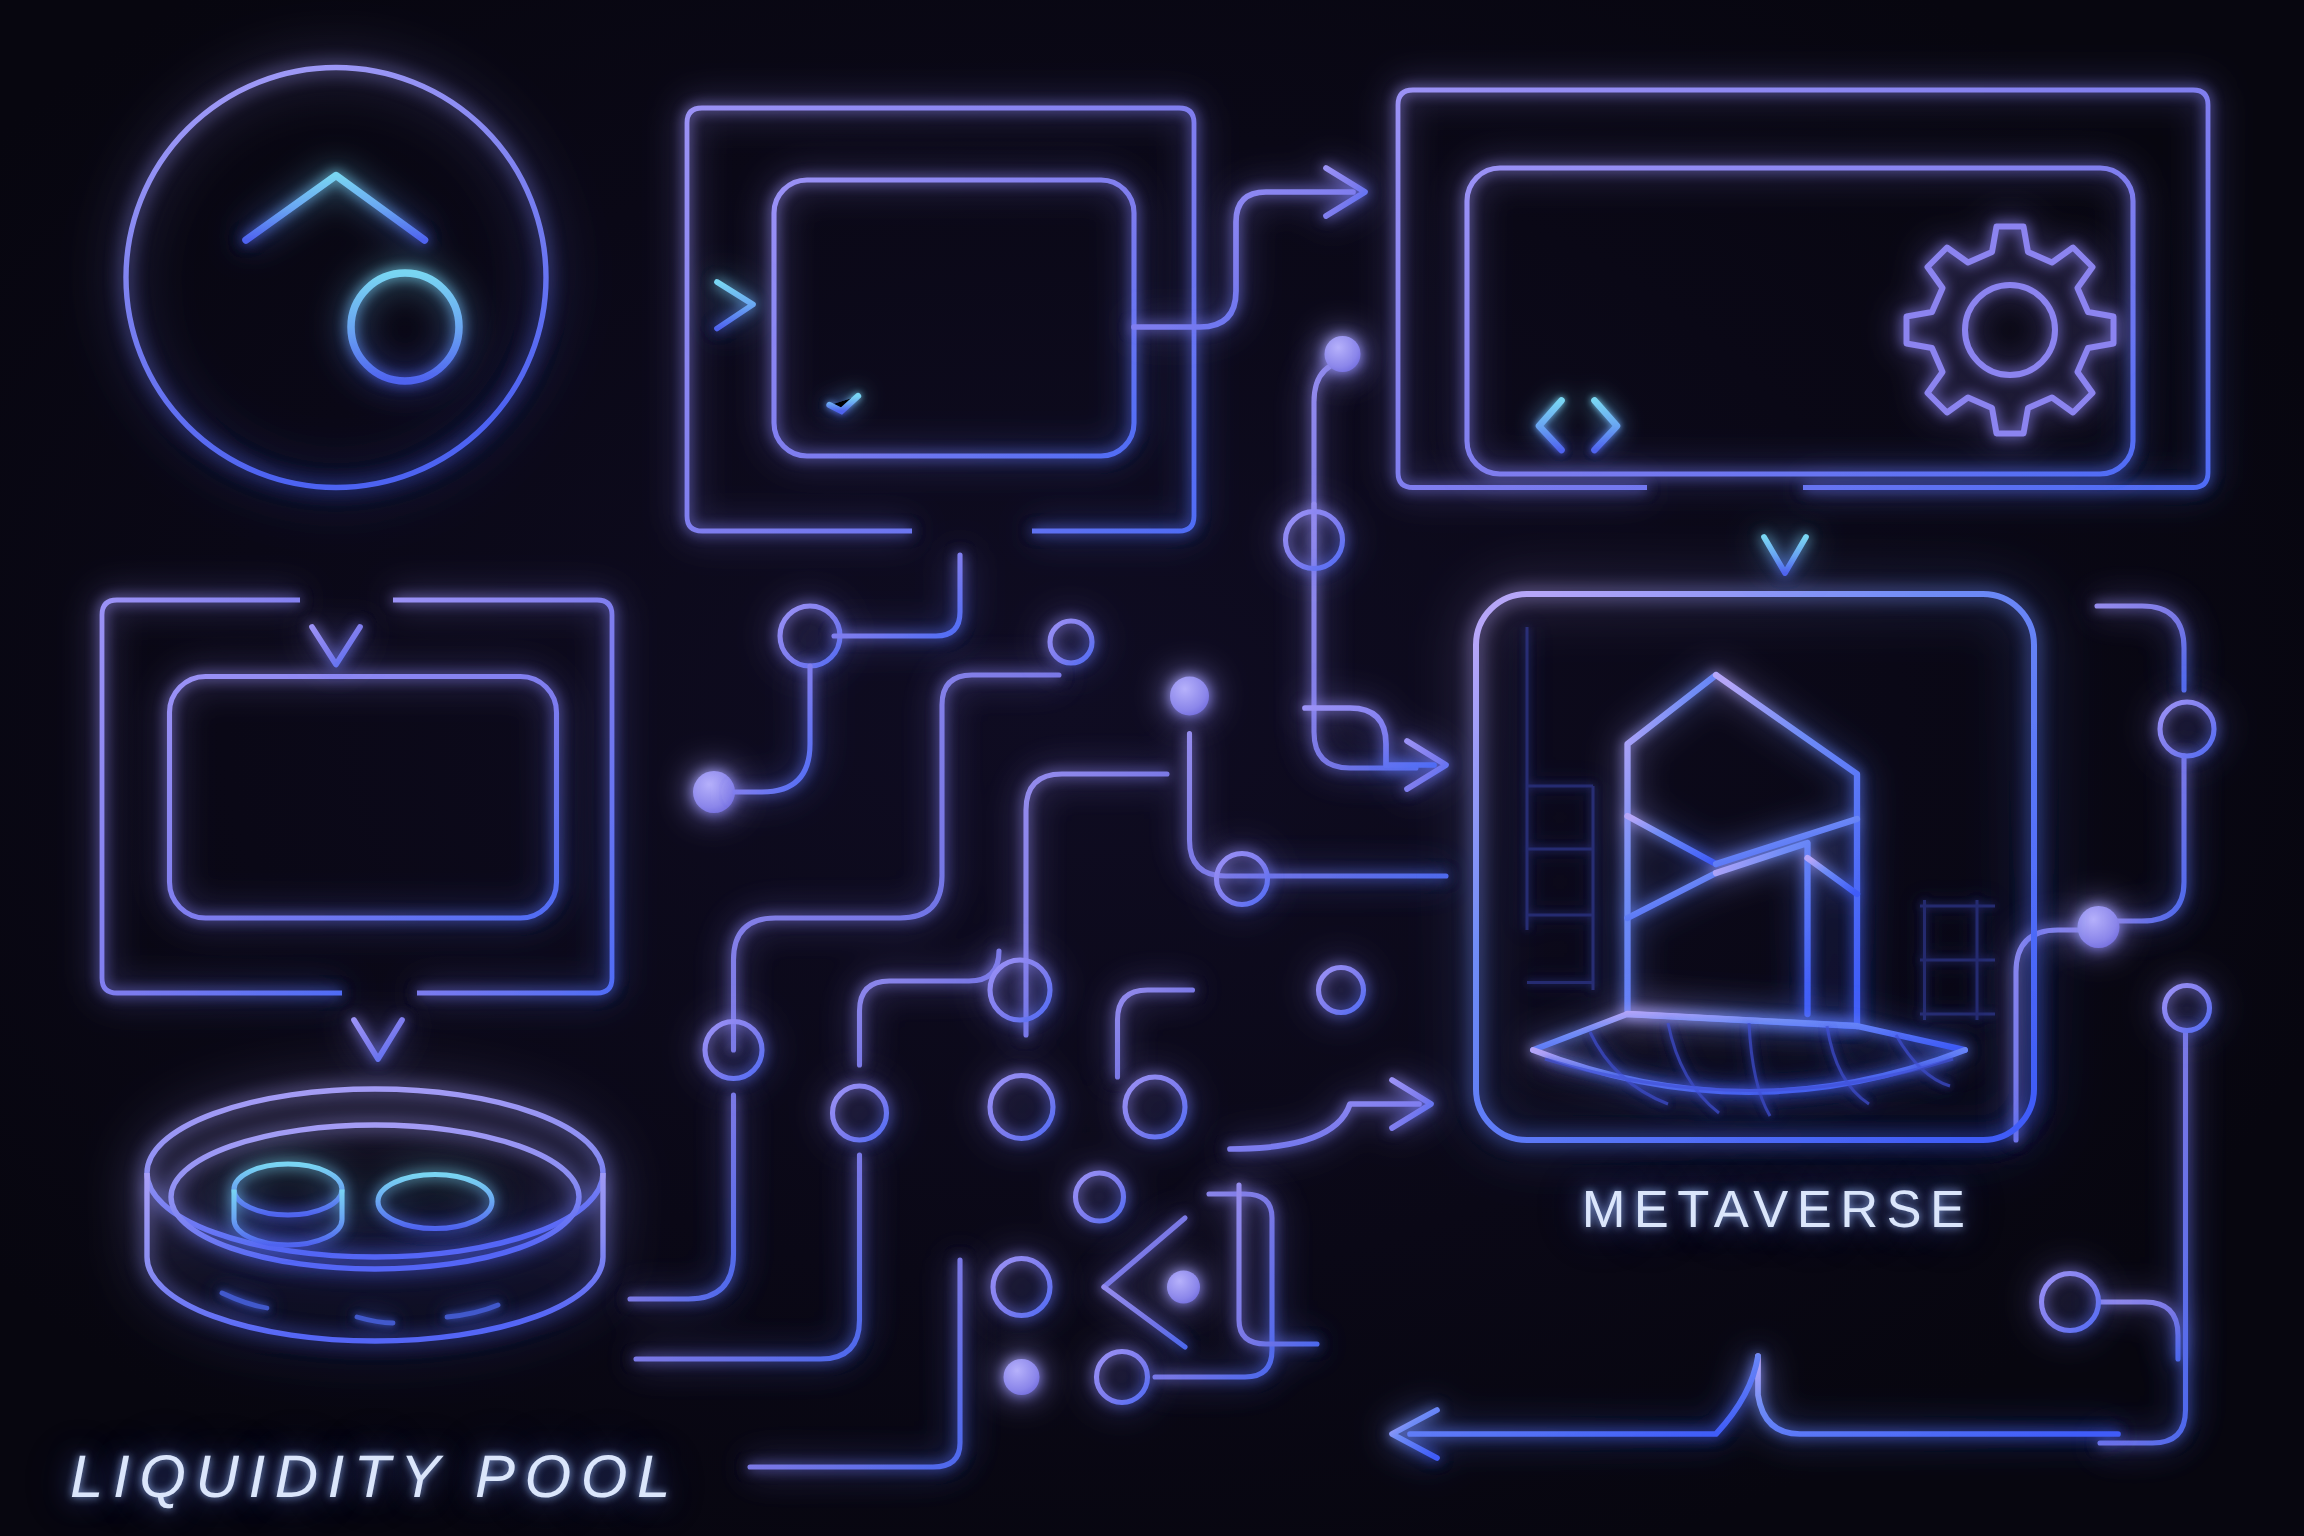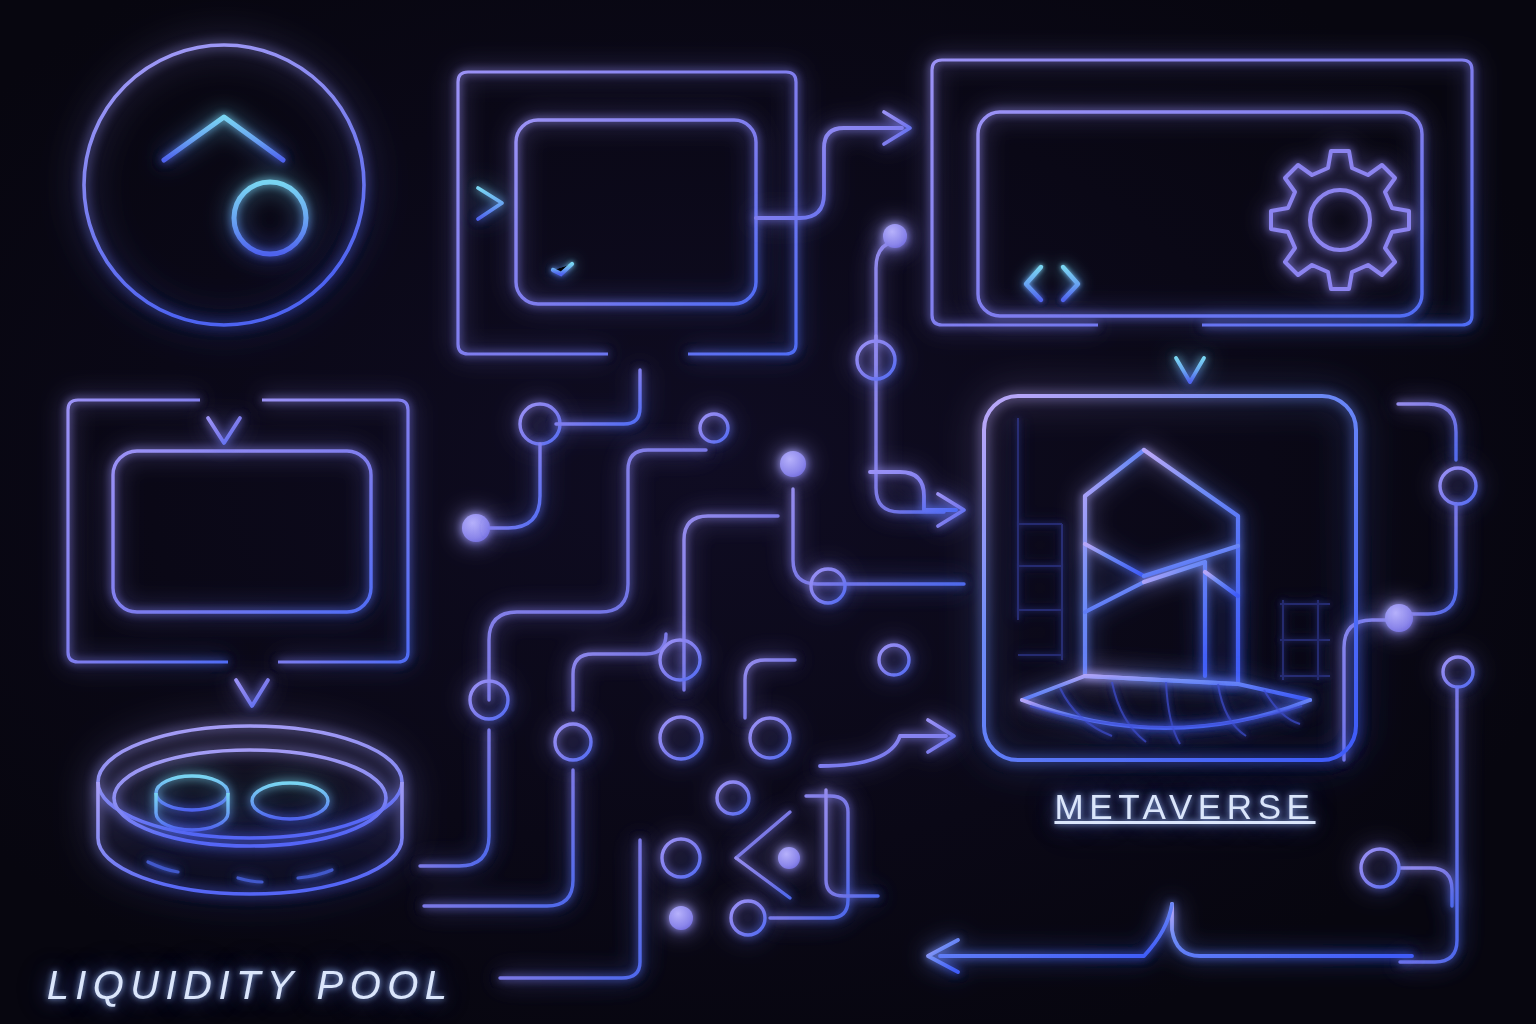--- a/index.html
+++ b/index.html
@@ -42,21 +42,20 @@
     pointer-events: none;
   }
   #label-liquidity-pool {
     left: 0; top: 960px; width: 500px;
     font-size: 40px;
     font-style: italic;
   }
   #label-metaverse-assets {
     left: 1000px; top: 785px; width: 370px;
     font-size: 35px;
-    text-decoration: underline;
   }
 </style>
 </head>
 <body>
 
 <div id="stage">
 
 <svg width="1536" height="1024" viewBox="0 0 1536 1024" xmlns="http://www.w3.org/2000/svg">
   <defs>
     <filter id="glowSoft" x="-60%" y="-60%" width="220%" height="220%">

